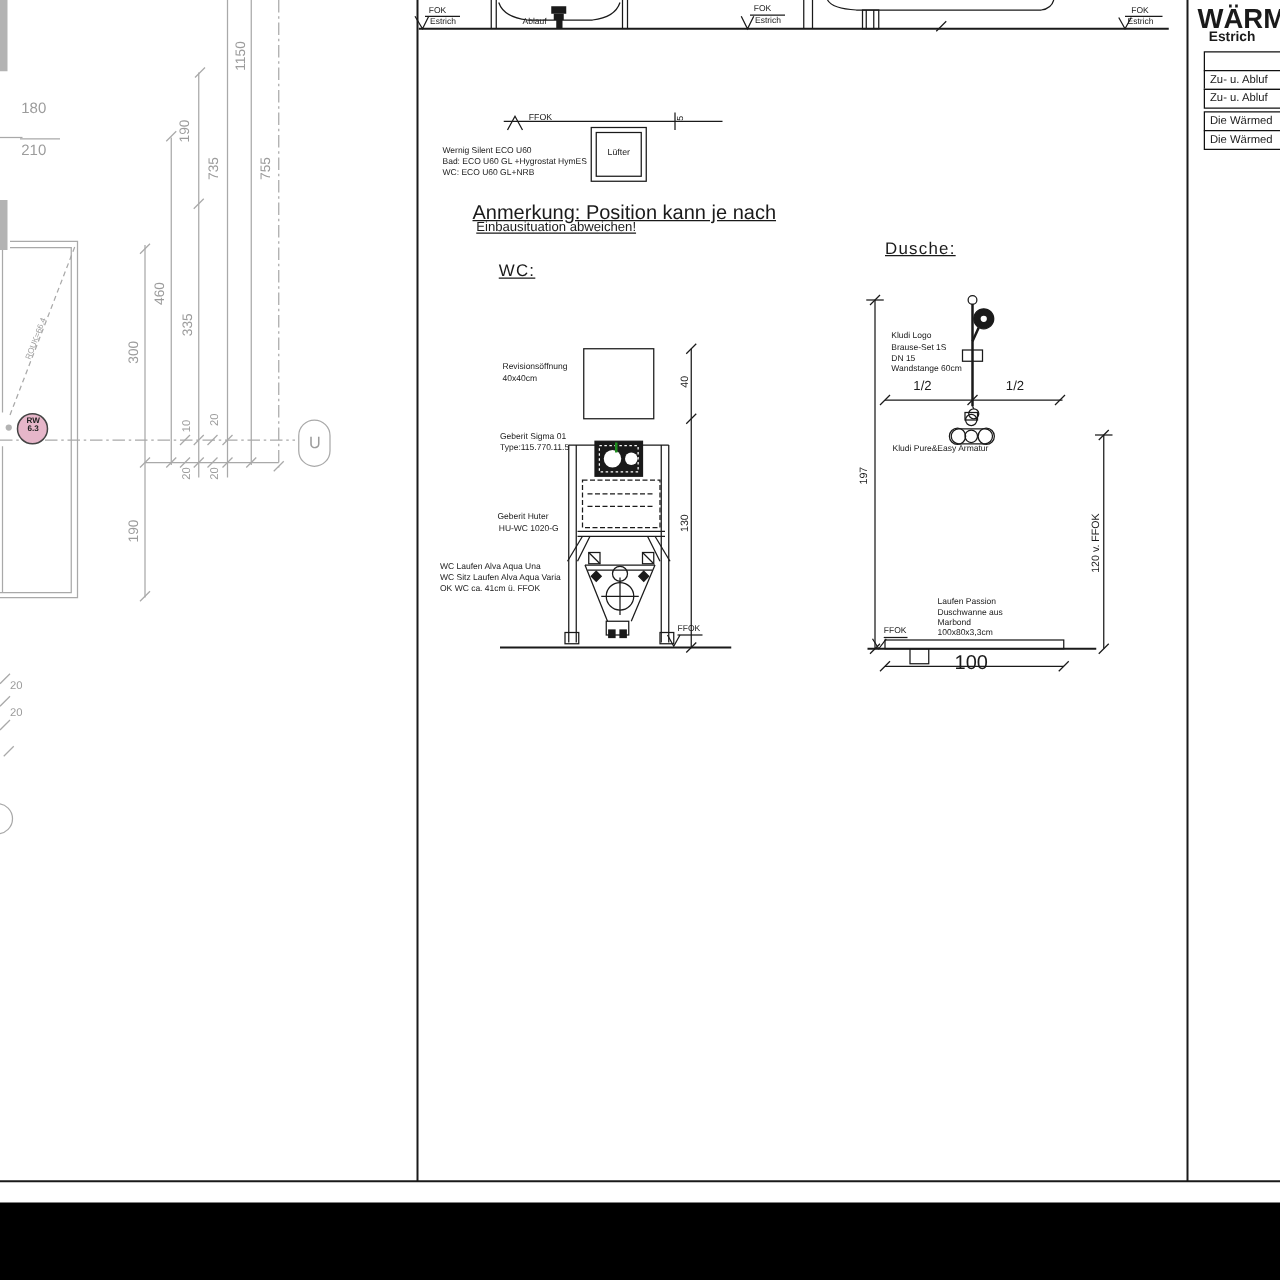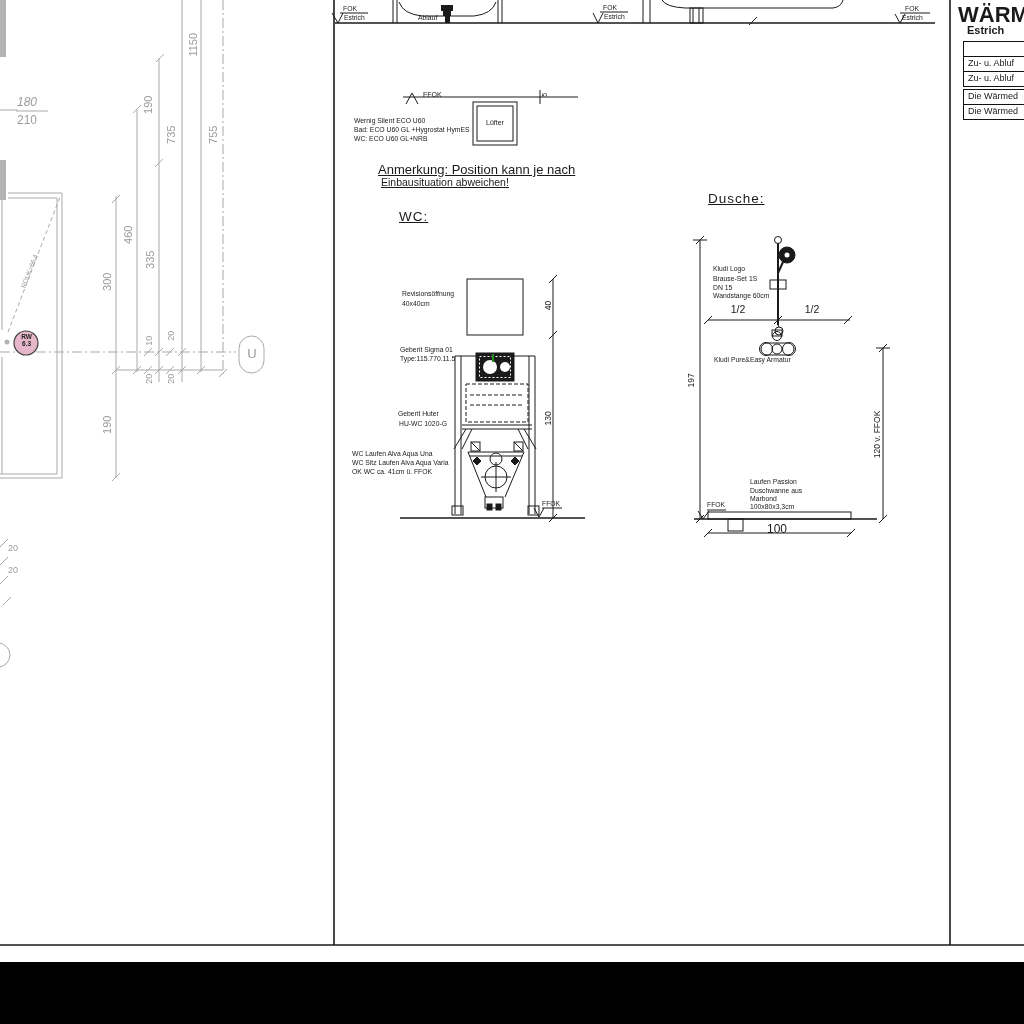--- a/index.html
+++ b/index.html
@@ -225,21 +225,21 @@
       <polyline points="698,511 703,519 709,511"></polyline>
       <line x1="707" y1="510" x2="726" y2="510"></line>
       <line x1="694" y1="519" x2="877" y2="519" stroke-width="1.5"></line>
 
       <line x1="708" y1="533" x2="851" y2="533"></line>
       <line x1="704" y1="537" x2="712" y2="529"></line>
         <line x1="847" y1="537" x2="855" y2="529"></line>
     </g>
   </svg>
 
-  <div class="lbl g" style="left:17px;top:96px;font-size:12px;font-style:italic;">180</div>
+  <div class="lbl g" style="left:17px;top:80px;font-size:12px;">180</div>
   <div class="lbl g" style="left:17px;top:114px;font-size:12px;">210</div>
   <div class="lbl g rot" style="left:164px;top:39px;width:60px;font-size:11px;">1150</div>
   <div class="lbl g rot" style="left:119px;top:99px;width:60px;font-size:11px;">190</div>
   <div class="lbl g rot" style="left:142px;top:129px;width:60px;font-size:11px;">735</div>
   <div class="lbl g rot" style="left:184px;top:129px;width:60px;font-size:11px;">755</div>
   <div class="lbl g rot" style="left:99px;top:229px;width:60px;font-size:11px;">460</div>
   <div class="lbl g rot" style="left:121px;top:254px;width:60px;font-size:11px;">335</div>
   <div class="lbl g rot" style="left:78px;top:276px;width:60px;font-size:11px;">300</div>
   <div class="lbl g rot" style="left:130px;top:336px;width:40px;font-size:9px;">10</div>
   <div class="lbl g rot" style="left:152px;top:331px;width:40px;font-size:9px;">20</div>
@@ -262,21 +262,21 @@
   <div class="lbl tiny" style="left:604px;top:13px;">Estrich</div>
   <div class="lbl tiny" style="left:905px;top:5px;">FOK</div>
   <div class="lbl tiny" style="left:902px;top:14px;">Estrich</div>
 
   <div class="lbl" style="left:423px;top:91px;font-size:7px;">FFOK</div>
   <div class="lbl rot" style="left:533px;top:91px;width:24px;font-size:7px;">5</div>
   <div class="lbl" style="left:473px;top:119px;width:44px;text-align:center;font-size:7px;">Lüfter</div>
   <div class="lbl tiny" style="left:354px;top:117px;">Wernig Silent ECO U60</div>
   <div class="lbl tiny" style="left:354px;top:126px;">Bad: ECO U60 GL +Hygrostat HymES</div>
   <div class="lbl tiny" style="left:354px;top:135px;">WC: ECO U60 GL+NRB</div>
-  <div class="lbl u" style="left:378px;top:163px;font-size:13px;">Anmerkung: Position kann je nach</div>
+  <div class="lbl u" style="left:378px;top:163px;font-size:16px;">Anmerkung: Position kann je nach</div>
   <div class="lbl u" style="left:381px;top:177px;font-size:10.5px;">Einbausituation abweichen!</div>
   <div class="lbl u" style="left:399px;top:210px;font-size:13.5px;letter-spacing:1px;">WC:</div>
   <div class="lbl tiny" style="left:402px;top:290px;">Revisionsöffnung</div>
   <div class="lbl tiny" style="left:402px;top:300px;">40x40cm</div>
   <div class="lbl tiny" style="left:400px;top:346px;">Geberit Sigma 01</div>
   <div class="lbl tiny" style="left:400px;top:355px;">Type:115.770.11.5</div>
   <div class="lbl tiny" style="left:398px;top:410px;">Geberit Huter</div>
   <div class="lbl tiny" style="left:399px;top:420px;">HU-WC 1020-G</div>
   <div class="lbl tiny" style="left:352px;top:450px;">WC Laufen Alva Aqua Una</div>
   <div class="lbl tiny" style="left:352px;top:459px;">WC Sitz Laufen Alva Aqua Varia</div>
@@ -293,21 +293,21 @@
   <div class="lbl" style="left:723px;top:304px;width:30px;text-align:center;font-size:10.5px;">1/2</div>
   <div class="lbl" style="left:797px;top:304px;width:30px;text-align:center;font-size:10.5px;">1/2</div>
   <div class="lbl tiny" style="left:714px;top:356px;">Kludi Pure&amp;Easy Armatur</div>
   <div class="lbl rot" style="left:666px;top:376px;width:50px;font-size:8.5px;">197</div>
   <div class="lbl rot" style="left:832px;top:430px;width:90px;font-size:8.5px;">120  v.  FFOK</div>
   <div class="lbl tiny" style="left:750px;top:478px;">Laufen Passion</div>
   <div class="lbl tiny" style="left:750px;top:487px;">Duschwanne aus</div>
   <div class="lbl tiny" style="left:750px;top:495px;">Marbond</div>
   <div class="lbl tiny" style="left:750px;top:503px;">100x80x3,3cm</div>
   <div class="lbl tiny" style="left:707px;top:501px;">FFOK</div>
-  <div class="lbl" style="left:755px;top:523px;width:44px;text-align:center;font-size:12px;">100</div>
+  <div class="lbl" style="left:755px;top:523px;width:44px;text-align:center;font-size:16px;">100</div>
 
   <div class="lbl" style="left:958px;top:3px;font-size:22px;font-weight:bold;">WÄRM</div>
   <div class="lbl" style="left:967px;top:25px;font-size:11px;font-weight:bold;">Estrich</div>
   <div class="panelbox" style="left:963px;top:42px;">
     <div class="cell"></div>
     <div class="cell">Zu- u. Abluf</div>
     <div class="cell">Zu- u. Abluf</div>
   </div>
   <div class="panelbox" style="left:963px;top:90px;">
     <div class="cell">Die Wärmed</div>

